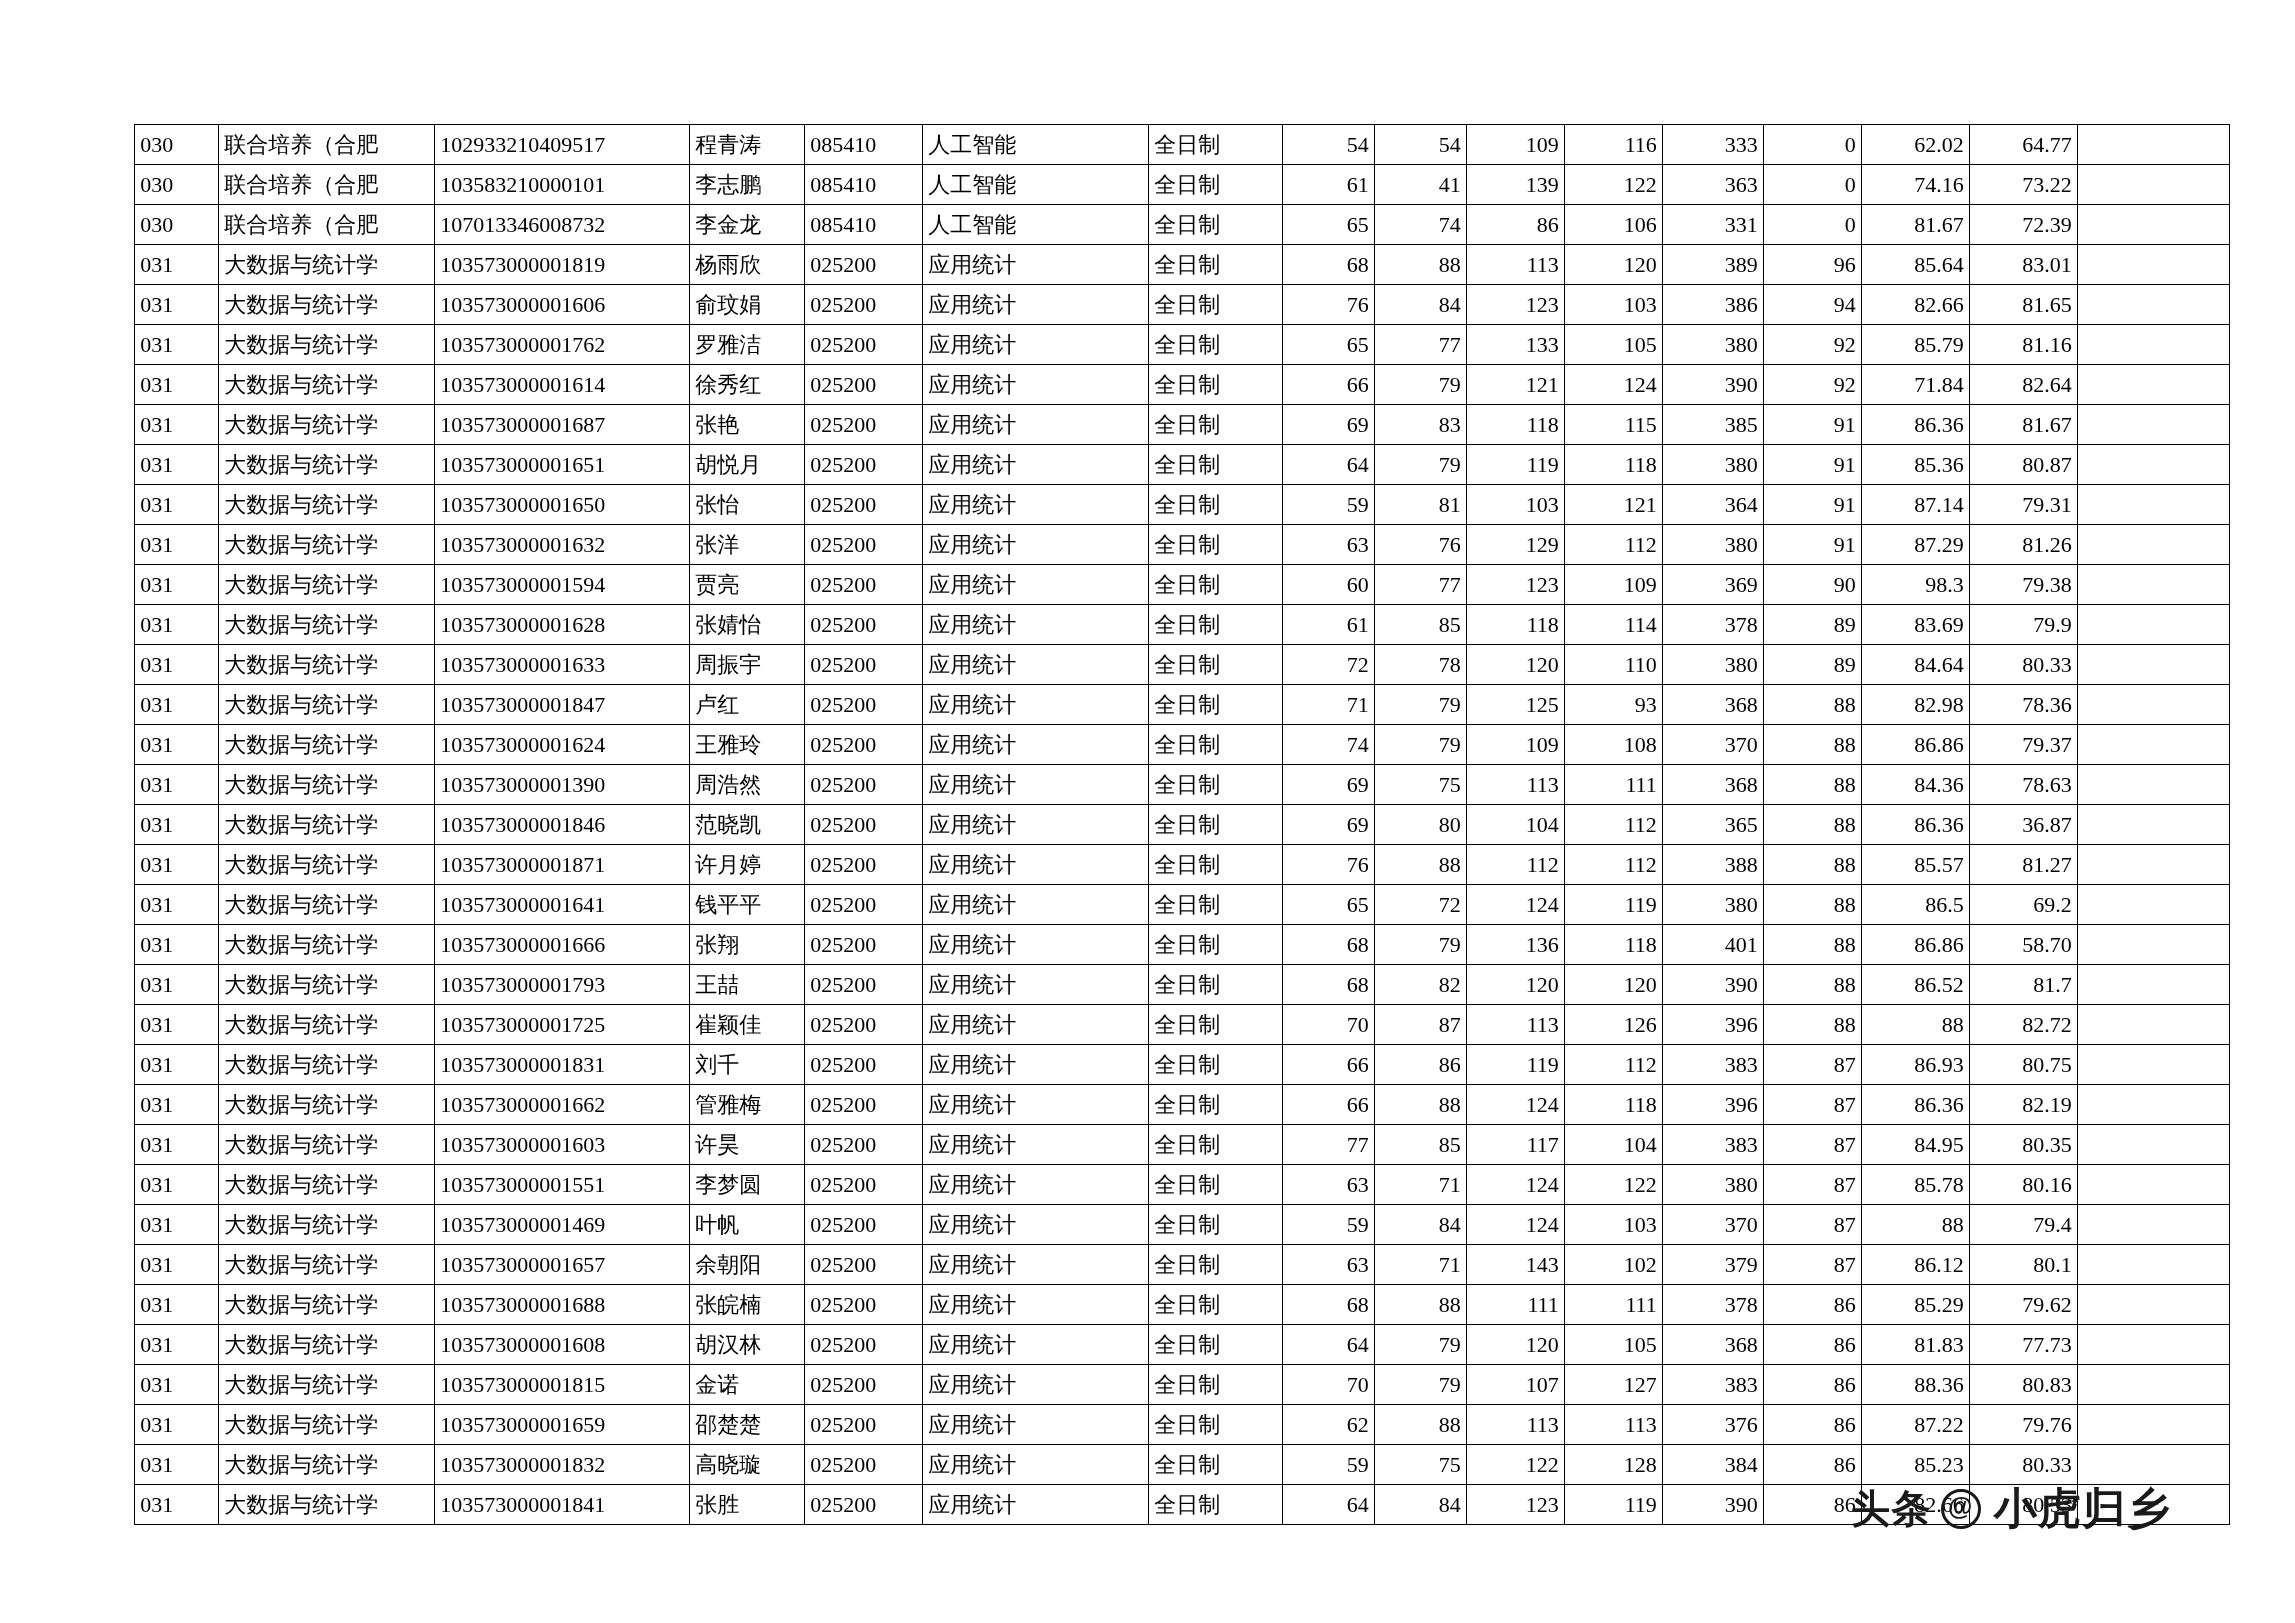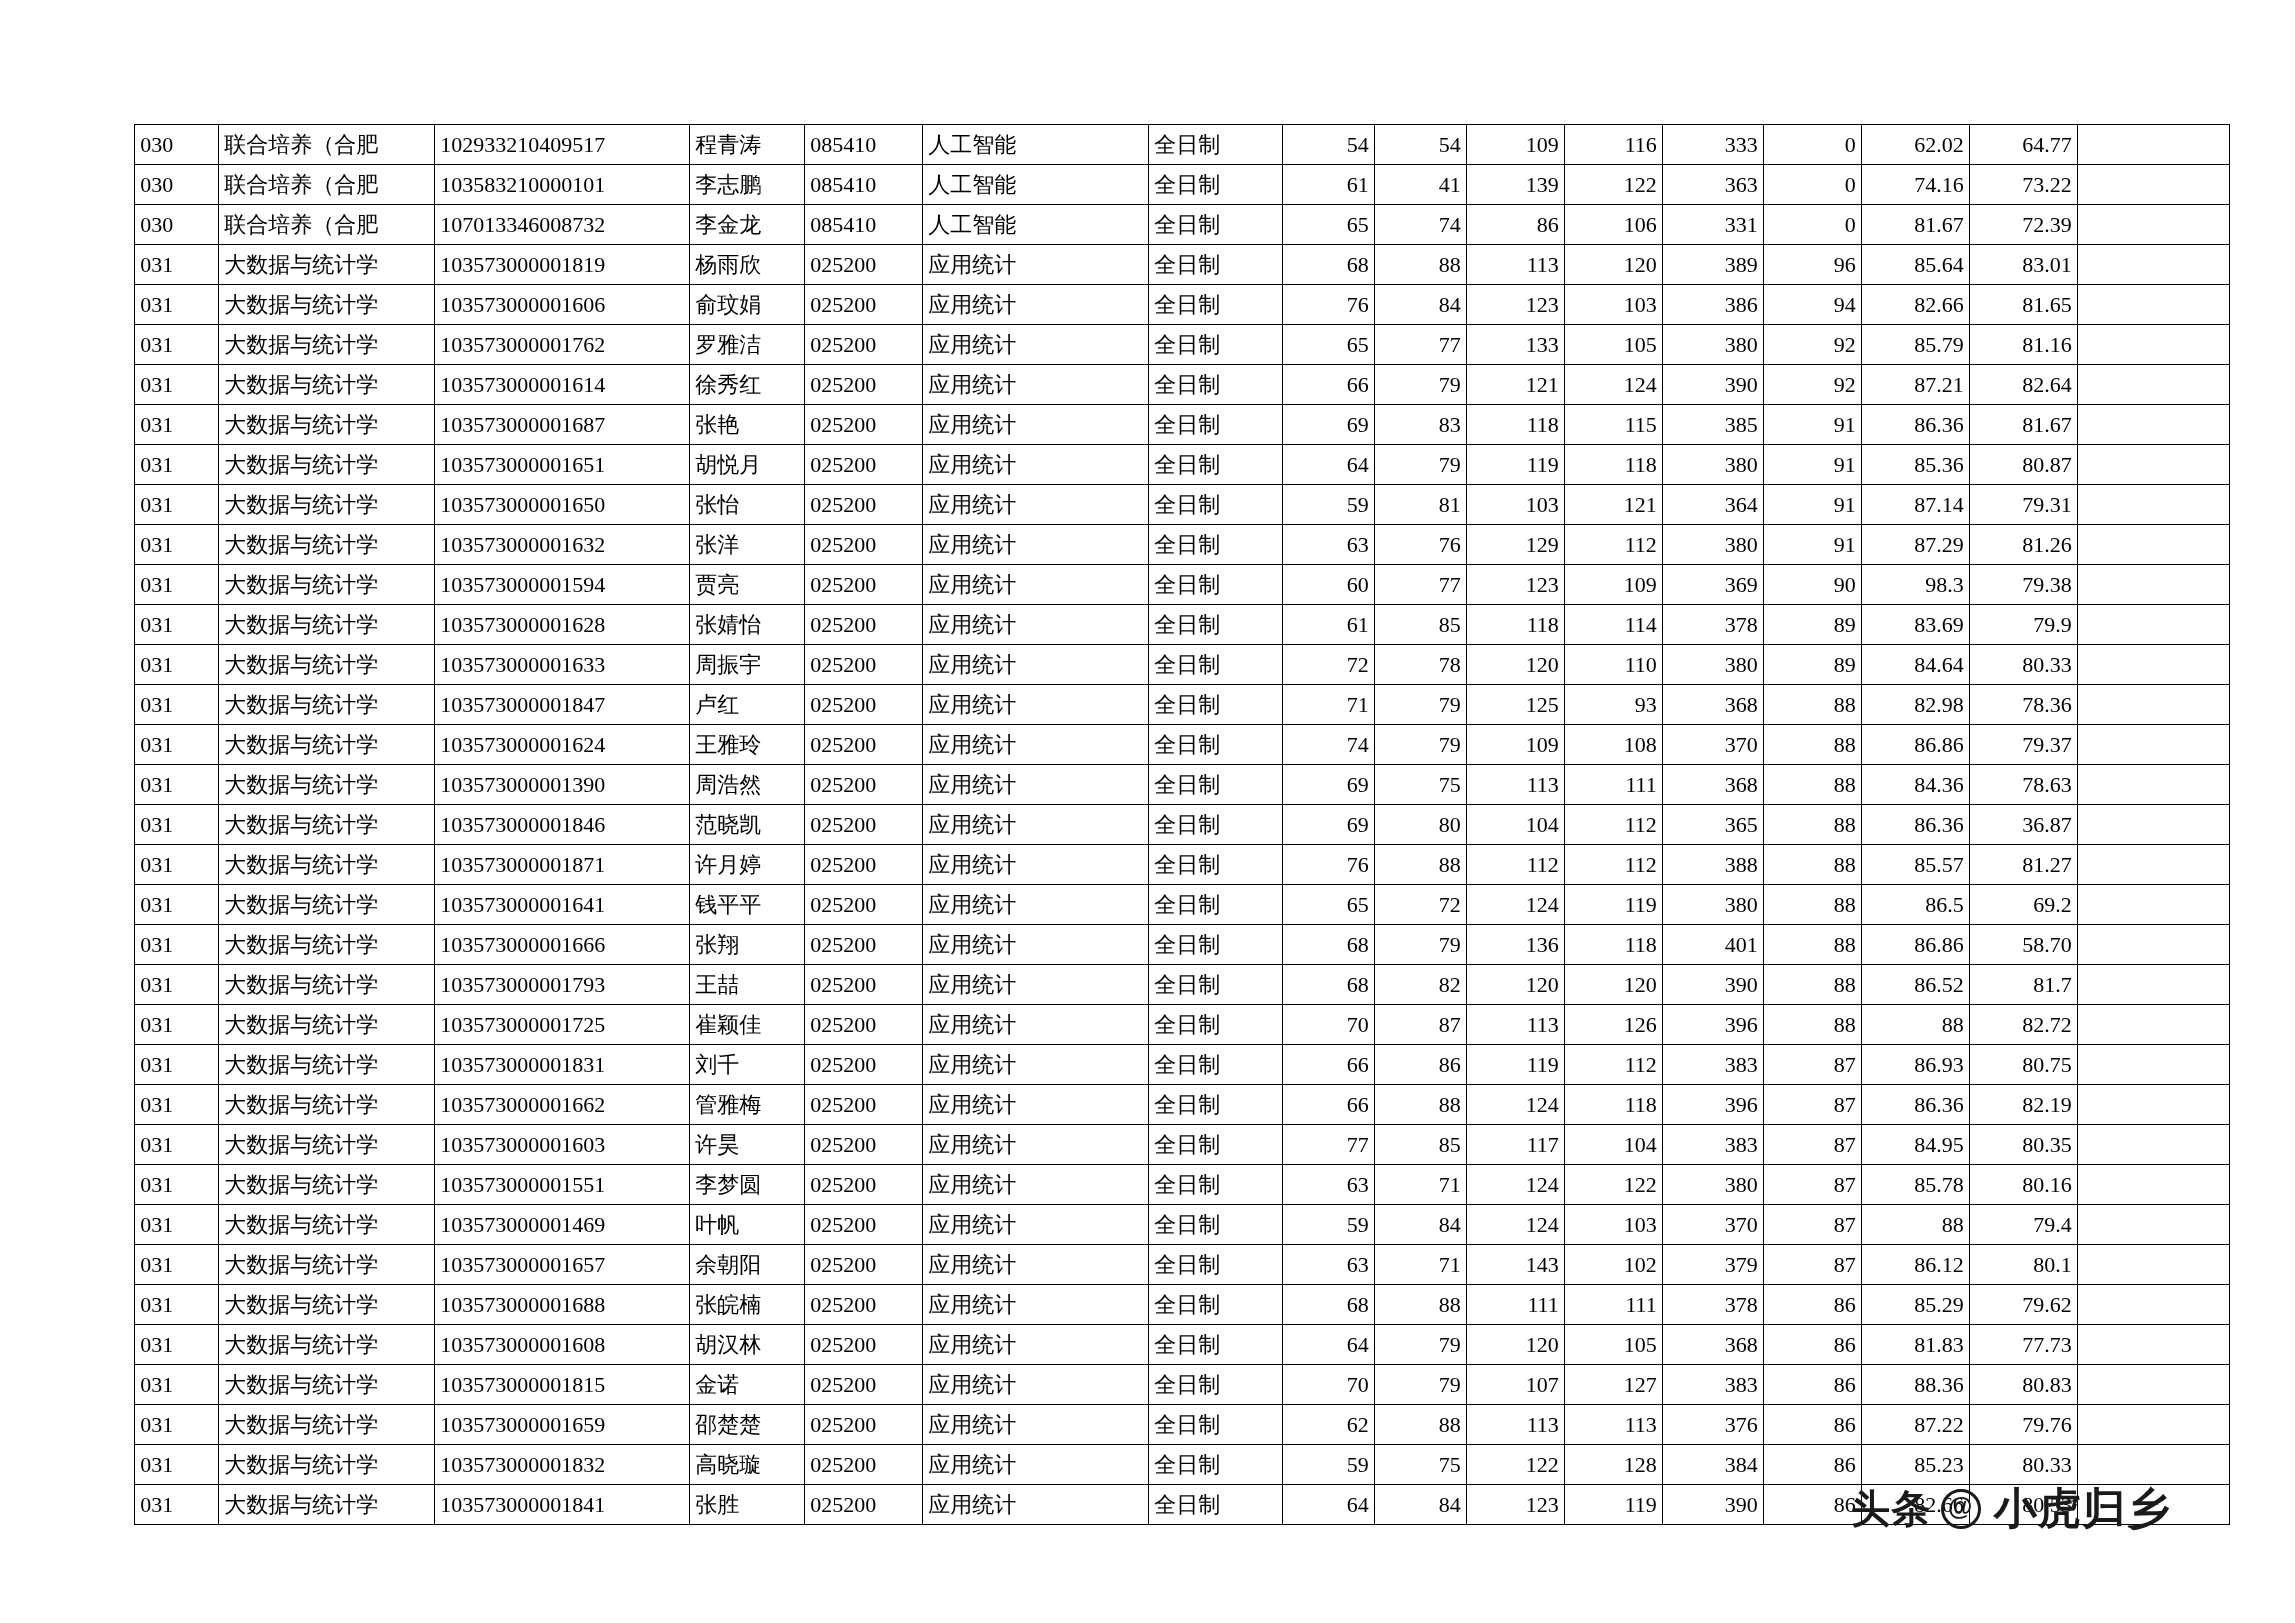--- a/index.html
+++ b/index.html
@@ -237,21 +237,21 @@
             <td class="txt">徐秀红</td>
             <td class="txt">025200</td>
             <td class="txt">应用统计</td>
             <td class="txt">全日制</td>
             <td class="num">66</td>
             <td class="num">79</td>
             <td class="num">121</td>
             <td class="num">124</td>
             <td class="num">390</td>
             <td class="num">92</td>
-            <td class="num">87.21</td>
+            <td class="num">71.84</td>
             <td class="num">82.64</td>
             <td class="txt"></td>
           </tr>
           <tr>
             <td class="txt">031</td>
             <td class="txt">大数据与统计学</td>
             <td class="txt">103573000001687</td>
             <td class="txt">张艳</td>
             <td class="txt">025200</td>
             <td class="txt">应用统计</td>

